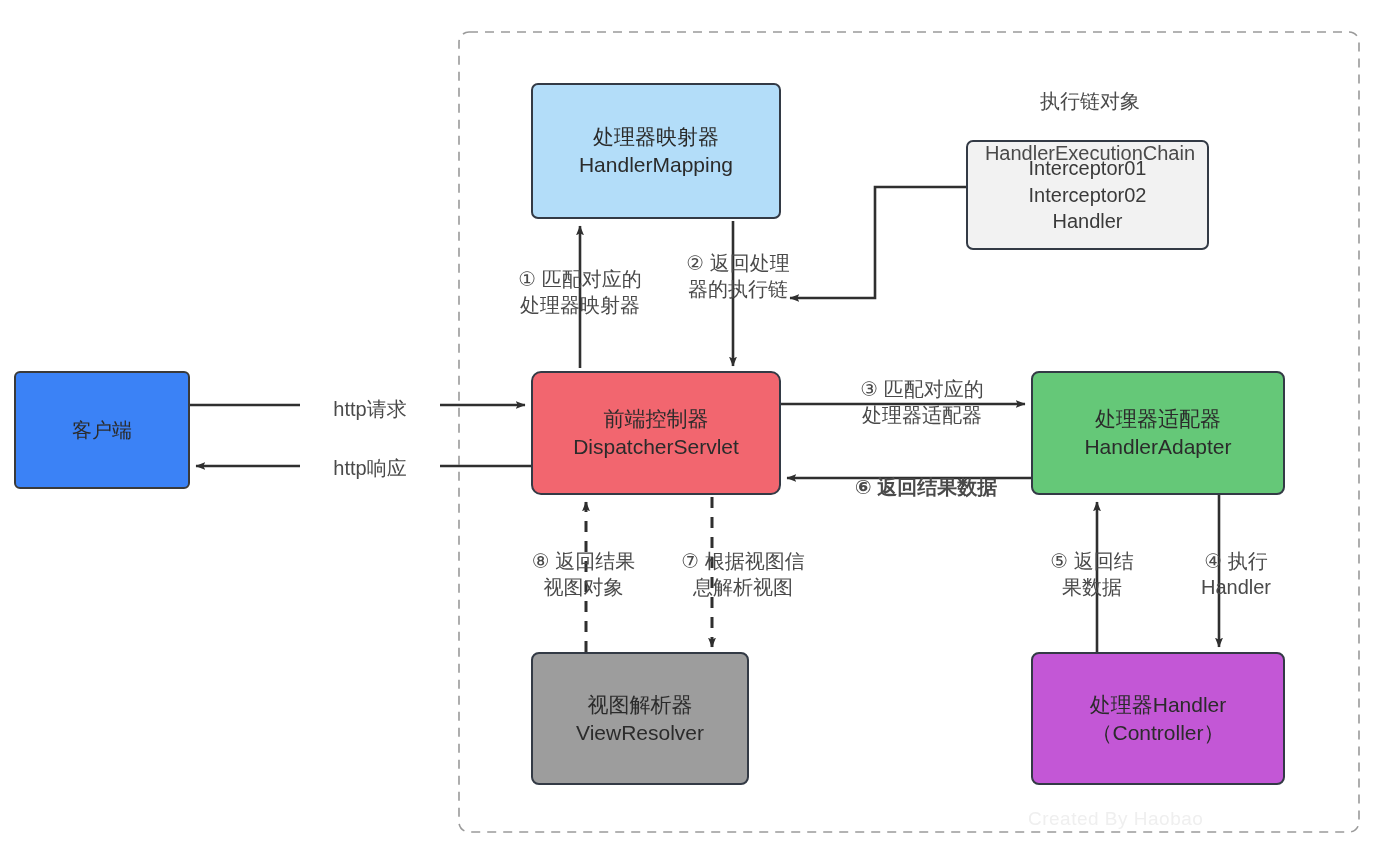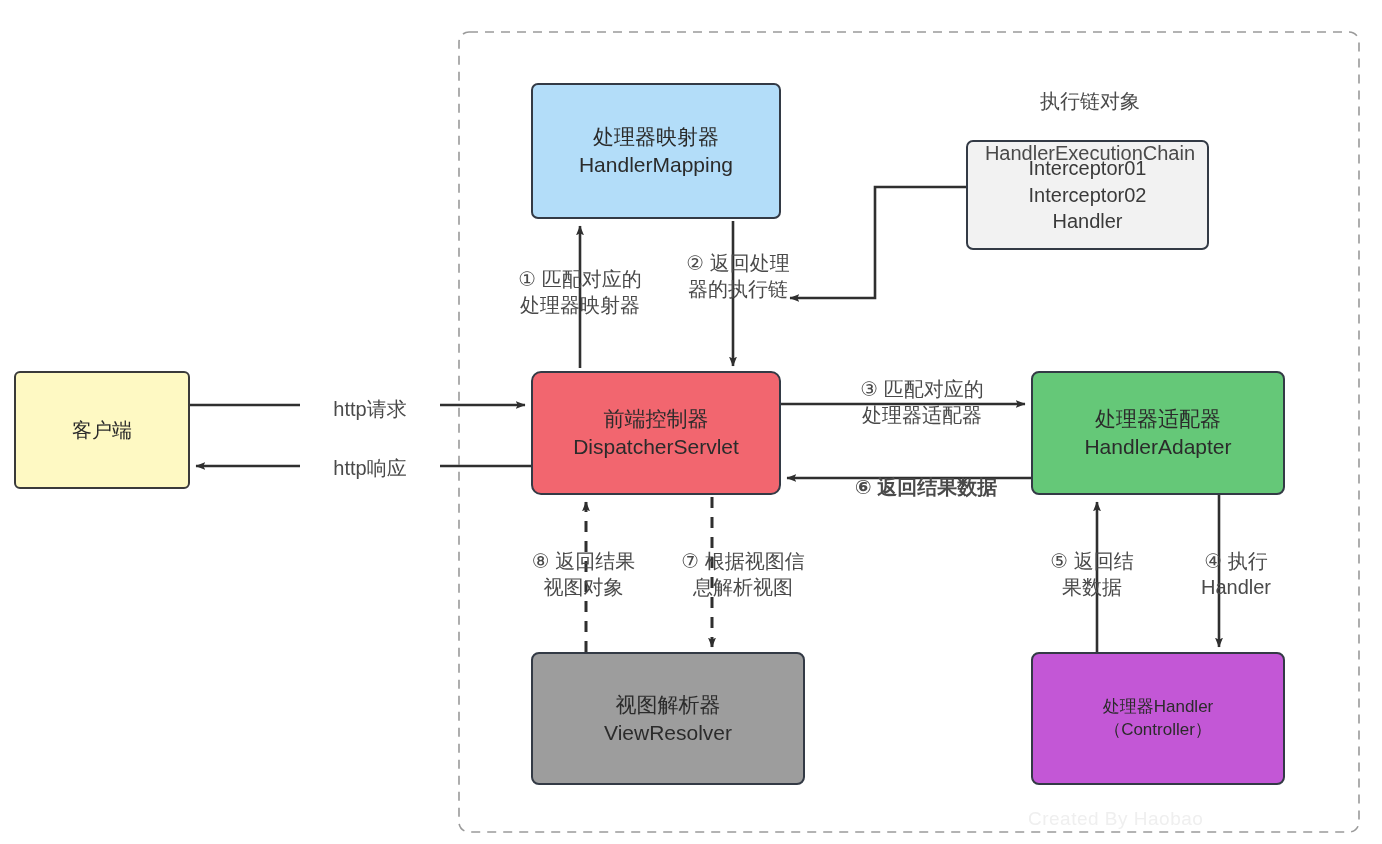--- a/index.html
+++ b/index.html
@@ -13,23 +13,23 @@
   .node .l2{display:block;}
   .lbl{position:absolute;text-align:center;color:#4a4a4a;line-height:1.3;white-space:pre-line;}
   .chain-title{position:absolute;text-align:center;color:#4a4a4a;line-height:1.3;white-space:pre-line;}
   .wm{position:absolute;color:#efefef;letter-spacing:.5px;white-space:nowrap;}
 
   
   #n-handlermapping{left:531px;top:83px;width:250px;height:136px;background:#b3ddf9;color:#2b2b2b;font-size:21px;}
   #n-chain{left:966px;top:140px;width:243px;height:110px;background:#f2f2f2;color:#3a3a3a;font-size:20px;font-family:Liberation Sans, sans-serif;}
   #n-dispatcher{left:531px;top:371px;width:250px;height:124px;background:#f2666f;color:#2b2b2b;font-size:21px;border-radius:10px;}
   #n-adapter{left:1031px;top:371px;width:254px;height:124px;background:#65c878;color:#2b2b2b;font-size:21px;border-radius:8px;}
-  #n-viewresolver{left:531px;top:652px;width:274px;height:133px;background:#9d9d9d;color:#2b2b2b;font-size:21px;border-radius:8px;}
-  #n-handler{left:1031px;top:652px;width:254px;height:133px;background:#c357d6;color:#2b2b2b;font-size:17px;border-radius:8px;}
-  #n-client{left:14px;top:371px;width:176px;height:118px;background:#fef9c3;color:#2b2b2b;font-size:20px;border:2px solid #3a3a3a;border-radius:6px;}
+  #n-viewresolver{left:531px;top:652px;width:218px;height:133px;background:#9d9d9d;color:#2b2b2b;font-size:21px;border-radius:8px;}
+  #n-handler{left:1031px;top:652px;width:254px;height:133px;background:#c357d6;color:#2b2b2b;font-size:21px;border-radius:8px;}
+  #n-client{left:14px;top:371px;width:176px;height:118px;background:#3b82f6;color:#2b2b2b;font-size:20px;border:2px solid #3a3a3a;border-radius:6px;}
 
   
   #lbl-1{left:500px;top:266px;width:160px;font-size:20px;}
   #lbl-2{left:668px;top:250px;width:140px;font-size:20px;}
   #lbl-3{left:822px;top:376px;width:200px;font-size:20px;}
   #lbl-6{left:826px;top:474px;width:200px;font-size:20px;font-weight:bold;}
   #lbl-8{left:506px;top:548px;width:155px;font-size:20px;}
   #lbl-7{left:663px;top:548px;width:160px;font-size:20px;}
   #lbl-5{left:1022px;top:548px;width:140px;font-size:20px;}
   #lbl-4{left:1166px;top:548px;width:140px;font-size:20px;}

